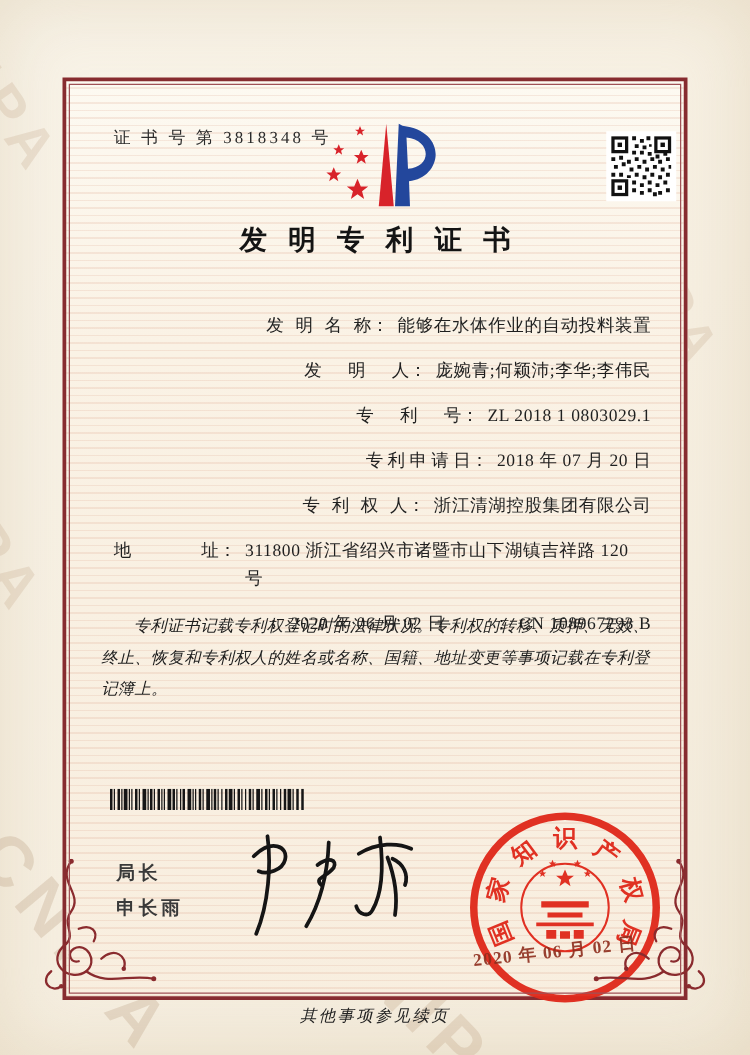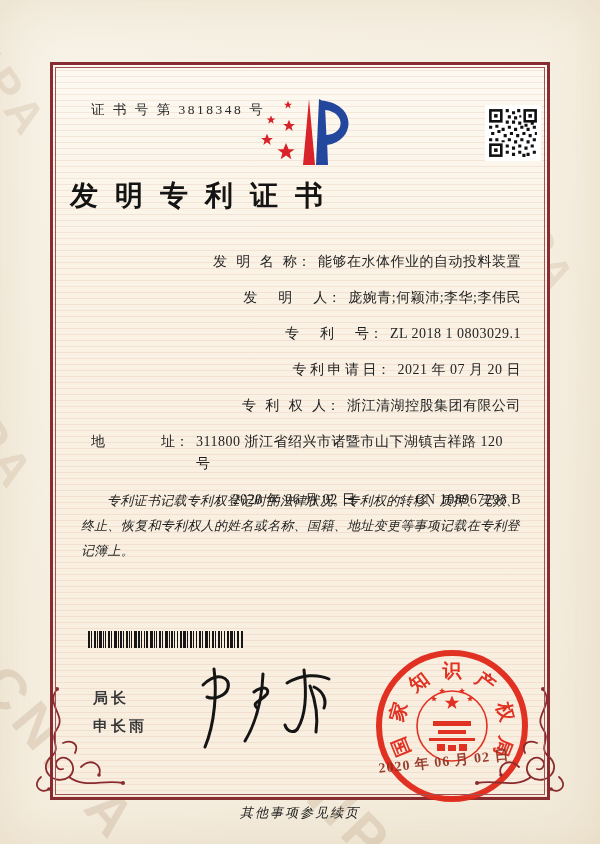--- a/index.html
+++ b/index.html
@@ -26,22 +26,22 @@
          border:3px solid #872c30;
          background:
            repeating-linear-gradient(0deg, rgba(219,160,136,.20) 0 1px, rgba(0,0,0,0) 1px 6px),
            linear-gradient(180deg, rgba(253,250,242,.95) 0%, rgba(251,243,230,.55) 28%, rgba(248,236,219,.25) 60%, rgba(247,233,214,.35) 100%),
            #f9f1e4;}
   .frame::after{content:"";position:absolute;inset:2px;border:1px solid #a05156;pointer-events:none;}
   
   .cert-no{position:absolute;left:38px;top:36px;font-size:13.5px;letter-spacing:2.5px;color:#2b2b2b;}
   .logo{position:absolute;left:206px;top:28px;width:96px;height:80px;}
   .qr{position:absolute;left:432px;top:40px;width:52px;height:52px;background:#fff;padding:2px;}
-  .title{position:absolute;left:0;top:112px;width:100%;text-align:left;
-         font-size:28px;font-weight:700;color:#141414;letter-spacing:17px;padding-left:17px;box-sizing:border-box;}
+  .title{position:absolute;left:0;top:112px;width:100%;text-align:center;
+         font-size:22px;font-weight:700;color:#141414;letter-spacing:17px;padding-left:17px;box-sizing:border-box;}
   
   .fields{position:absolute;left:38px;top:186px;width:430px;}
   .frow{display:flex;align-items:flex-start;margin-bottom:14px;min-height:22px;
         font-size:14px;color:#1f1f1f;line-height:22px;justify-content:flex-end;}
   .flabel{display:inline-block;width:84px;text-align:justify;text-align-last:justify;flex:0 0 84px;}
   .fcolon{margin-right:7px;}
   .fvalue{letter-spacing:.5px;}
   .grant-pair{display:flex;gap:0;}
   .grant-pair .g2{margin-left:38px;display:flex;}
   
@@ -142,21 +142,21 @@
           <span class="fvalue">庞婉青;何颖沛;李华;李伟民</span>
       </div>
       <div class="frow">
         <span class="flabel">专利号</span>
           <span class="fcolon">：</span>
           <span class="fvalue">ZL 2018 1 0803029.1</span>
       </div>
       <div class="frow">
         <span class="flabel">专利申请日</span>
           <span class="fcolon">：</span>
-          <span class="fvalue">2021 年 07 月 20 日</span>
+          <span class="fvalue">2018 年 07 月 20 日</span>
       </div>
       <div class="frow">
         <span class="flabel">专利权人</span>
           <span class="fcolon">：</span>
           <span class="fvalue">浙江清湖控股集团有限公司</span>
       </div>
       <div class="frow">
         <span class="flabel">地址</span>
           <span class="fcolon">：</span>
           <span class="fvalue">311800 浙江省绍兴市诸暨市山下湖镇吉祥路 120 号</span>

